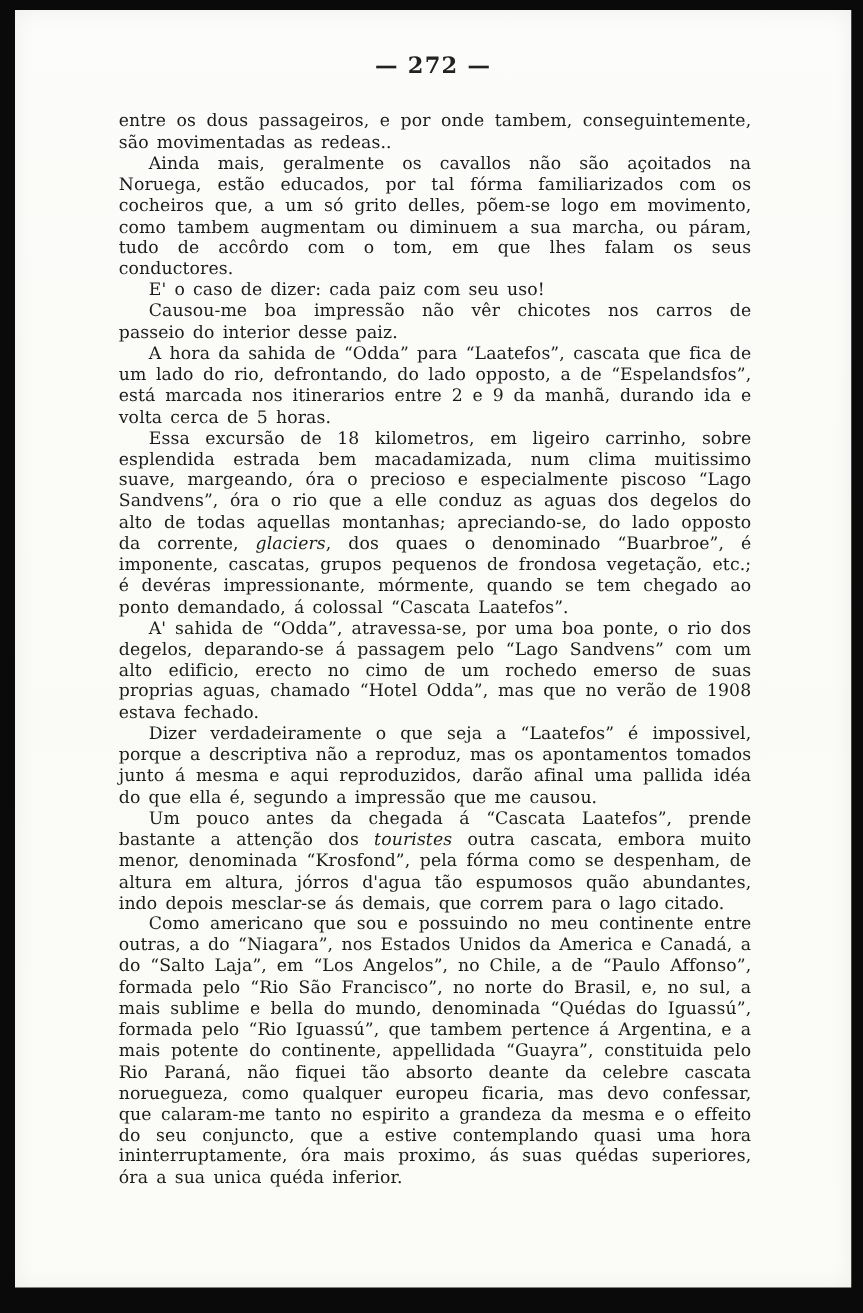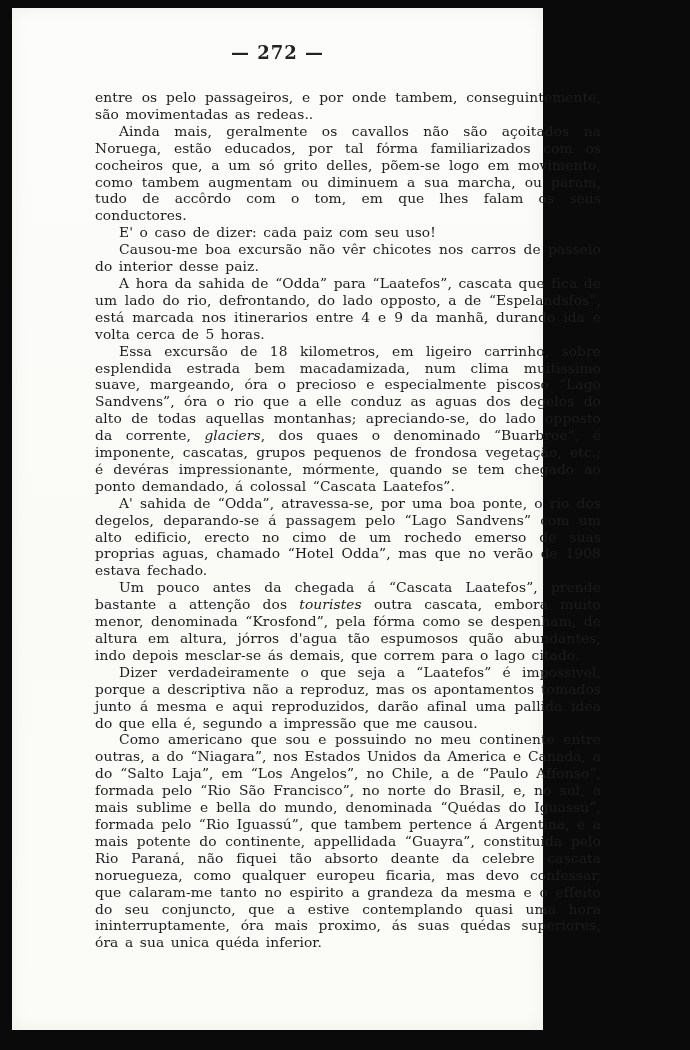--- a/index.html
+++ b/index.html
@@ -11,21 +11,21 @@
     height: 1050px;
     background: #0a0a0a;
     position: relative;
     overflow: hidden;
     font-family: "DejaVu Serif", serif;
   }
   .paper {
     position: absolute;
     left: 12px;
     top: 8px;
-    width: 531px;
+    width: 669px;
     height: 1022px;
     background: linear-gradient(180deg, #fcfcfa 0%, #fafaf7 55%, #fbfbf8 100%);
     color: #1d1d1d;
     box-shadow: inset 0 0 18px rgba(0,0,0,0.06);
   }
   .page-number {
     margin-top: 34px;
     text-align: center;
     font-size: 18px;
     font-weight: bold;
@@ -55,24 +55,24 @@
     font-style: italic;
     margin-top: 20px;
   }
 </style>
 </head>
 <body>
 
 <div class="paper">
   <div class="page-number">— 272 —</div>
   <div class="text-block">
-      <p class="no-indent"><span>entre os pelo passageiros, e por onde tambem, conseguintemente, são movimentadas as redeas..</span></p>
+      <p class="no-indent"><span>entre os dous passageiros, e por onde tambem, conseguintemente, são movimentadas as redeas..</span></p>
       <p><span>Ainda mais, geralmente os cavallos não são açoitados na Noruega, estão educados, por tal fórma familiarizados com os cocheiros que, a um só grito delles, põem-se logo em movimento, como tambem augmentam ou diminuem a sua marcha, ou páram, tudo de accôrdo com o tom, em que lhes falam os seus conductores.</span></p>
       <p><span>E' o caso de dizer: cada paiz com seu uso!</span></p>
-      <p><span>Causou-me boa excursão não vêr chicotes nos carros de passeio do interior desse paiz.</span></p>
-      <p><span>A hora da sahida de “Odda” para “Laatefos”, cascata que fica de um lado do rio, defrontando, do lado opposto, a de “Espelandsfos”, está marcada nos itinerarios entre 4 e 9 da manhã, durando ida e volta cerca de 5 horas.</span></p>
+      <p><span>Causou-me boa impressão não vêr chicotes nos carros de passeio do interior desse paiz.</span></p>
+      <p><span>A hora da sahida de “Odda” para “Laatefos”, cascata que fica de um lado do rio, defrontando, do lado opposto, a de “Espelandsfos”, está marcada nos itinerarios entre 2 e 9 da manhã, durando ida e volta cerca de 5 horas.</span></p>
       <p><span>Essa excursão de 18 kilometros, em ligeiro carrinho, sobre esplendida estrada bem macadamizada, num clima muitissimo suave, margeando, óra o precioso e especialmente piscoso “Lago Sandvens”, óra o rio que a elle conduz as aguas dos degelos do alto de todas aquellas montanhas; apreciando-se, do lado opposto da corrente, </span><span class="italic">glaciers</span><span>, dos quaes o denominado “Buarbroe”, é imponente, cascatas, grupos pequenos de frondosa vegetação, etc.; é devéras impressionante, mórmente, quando se tem chegado ao ponto demandado, á colossal “Cascata Laatefos”.</span></p>
       <p><span>A' sahida de “Odda”, atravessa-se, por uma boa ponte, o rio dos degelos, deparando-se á passagem pelo “Lago Sandvens” com um alto edificio, erecto no cimo de um rochedo emerso de suas proprias aguas, chamado “Hotel Odda”, mas que no verão de 1908 estava fechado.</span></p>
+      <p><span>Dizer verdadeiramente o que seja a “Laatefos” é impossivel, porque a descriptiva não a reproduz, mas os apontamentos tomados junto á mesma e aqui reproduzidos, darão afinal uma pallida idéa do que ella é, segundo a impressão que me causou.</span></p>
       <p><span>Um pouco antes da chegada á “Cascata Laatefos”, prende bastante a attenção dos </span><span class="italic">touristes</span><span> outra cascata, embora muito menor, denominada “Krosfond”, pela fórma como se despenham, de altura em altura, jórros d'agua tão espumosos quão abundantes, indo depois mesclar-se ás demais, que correm para o lago citado.</span></p>
-      <p><span>Dizer verdadeiramente o que seja a “Laatefos” é impossivel, porque a descriptiva não a reproduz, mas os apontamentos tomados junto á mesma e aqui reproduzidos, darão afinal uma pallida idéa do que ella é, segundo a impressão que me causou.</span></p>
       <p><span>Como americano que sou e possuindo no meu continente entre outras, a do “Niagara”, nos Estados Unidos da America e Canadá, a do “Salto Laja”, em “Los Angelos”, no Chile, a de “Paulo Affonso”, formada pelo “Rio São Francisco”, no norte do Brasil, e, no sul, a mais sublime e bella do mundo, denominada “Quédas do Iguassú”, formada pelo “Rio Iguassú”, que tambem pertence á Argentina, e a mais potente do continente, appellidada “Guayra”, constituida pelo Rio Paraná, não fiquei tão absorto deante da celebre cascata noruegueza, como qualquer europeu ficaria, mas devo confessar, que calaram-me tanto no espirito a grandeza da mesma e o effeito do seu conjuncto, que a estive contemplando quasi uma hora ininterruptamente, óra mais proximo, ás suas quédas superiores, óra a sua unica quéda inferior.</span></p>
     </div>
 </div>
 
 </body></html>

